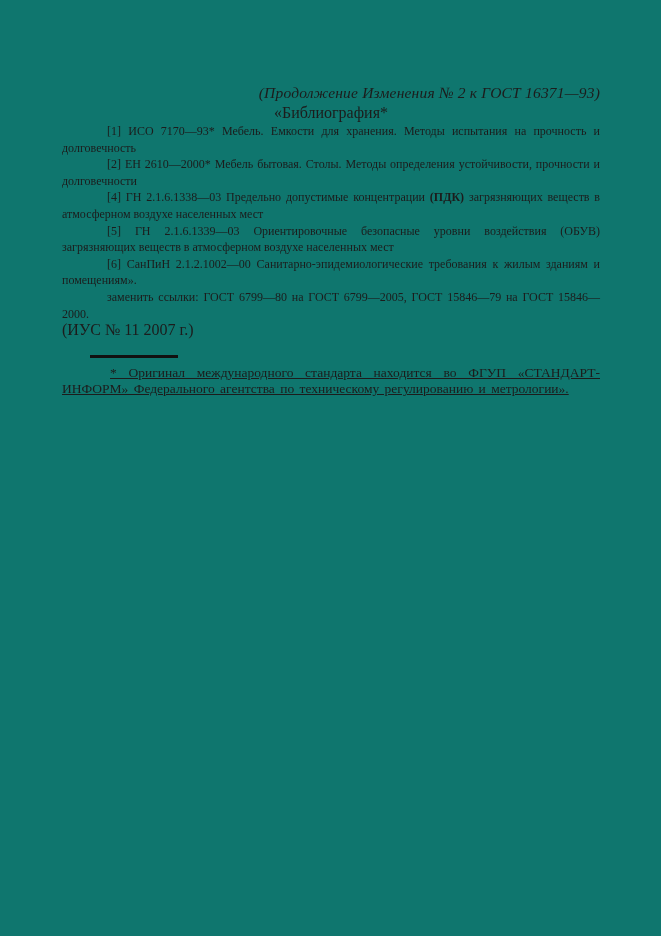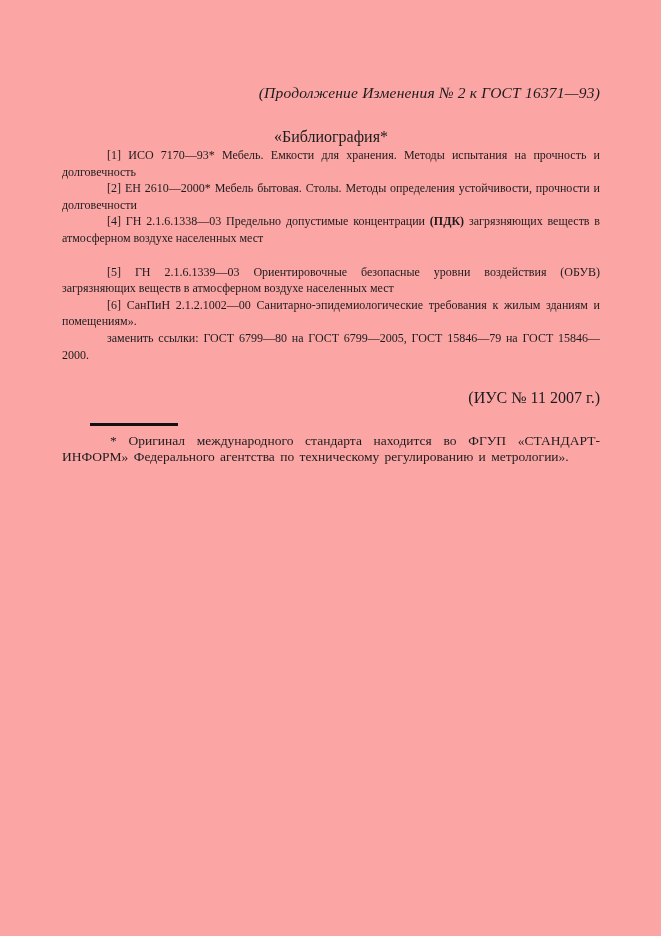--- a/index.html
+++ b/index.html
@@ -4,72 +4,72 @@
 <style>
   html, body {
     margin: 0;
     padding: 0;
     background: #ffffff;
   }
   .page {
     position: relative;
     width: 661px;
     height: 936px;
-    background: #fca5a5;
+    background: #0f766e;
     overflow: hidden;
     box-sizing: border-box;
     padding: 85px 61px 0 62px;
     font-family: "Liberation Serif", "DejaVu Serif", serif;
     color: #1c1c1c;
   }
   .running-header {
     text-align: right;
     font-style: italic;
     font-size: 15.5px;
     line-height: 16px;
     letter-spacing: 0.2px;
     white-space: nowrap;
   }
   .section-title {
     text-align: center;
     font-size: 16px;
     line-height: 16px;
-    margin-top: 28px;
+    margin-top: 4px;
     margin-bottom: 2px;
   }
   .para {
     margin: 0;
     font-size: 12px;
     line-height: 16.6px;
     text-align: justify;
     text-indent: 45px;
     hyphens: none;
   }
-  .gap-sm { margin-top: 17px; }
+  .gap-sm { }
   .gap-lg { margin-top: 40px; }
   .bold { font-weight: bold; }
   .ius-note {
-    text-align: right;
+    text-align: left;
     font-size: 16px;
     line-height: 16px;
-    margin-top: 27px;
   }
   .footnote-rule {
     width: 88px;
     height: 2.5px;
     background: #111111;
     margin: 17px 0 0 28px;
   }
   .footnote {
     margin: 7px 0 8px 0;
     font-size: 13.5px;
     line-height: 16.6px;
     text-align: justify;
     text-indent: 48px;
     word-spacing: 2px;
+    text-decoration: underline;
   }
 </style>
 </head>
 <body>
 
 <div class="page">
 
   <div class="running-header">(Продолжение Изменения № 2 к ГОСТ  16371—93)</div>
 
   <div class="section-title">«Библиография*</div>

